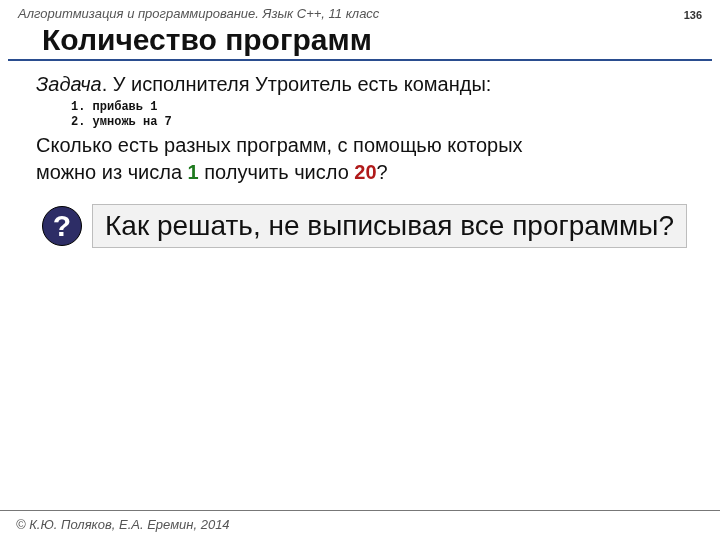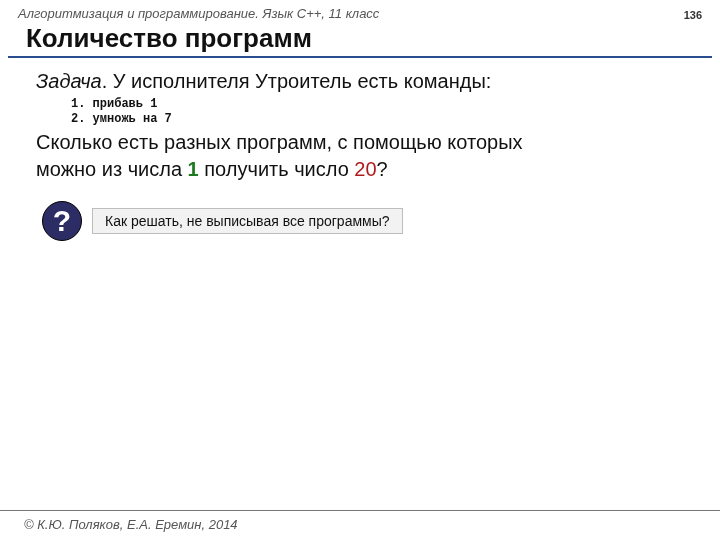--- a/index.html
+++ b/index.html
@@ -25,23 +25,24 @@
     font-style: normal;
     color: #333;
     font-size: 11px;
   }
   .title-wrap {
     padding: 0 18px 2px 18px;
     border-bottom: 2px solid #2a4d8f;
     margin: 0 8px 10px 8px;
   }
   .title {
-    font-size: 26px;
+    font-size: 30px;
     font-weight: bold;
     color: #111;
+    margin-left: 16px;
   }
   .body {
     padding: 0 36px;
     font-size: 20px;
     color: #111;
     line-height: 1.35;
   }
   .problem-label {
     font-style: italic;
   }
@@ -71,40 +72,40 @@
     align-items: center;
     justify-content: center;
     flex: 0 0 auto;
     margin-right: 10px;
     border: 1px solid #000;
   }
   .q-text {
     background: #f2f2f2;
     border: 1px solid #bdbdbd;
     padding: 4px 12px;
-    font-size: 14px;
+    font-size: 28px;
     color: #111;
     line-height: 1.2;
     flex: 0 0 auto;
   }
   .footer {
     position: absolute;
     bottom: 0;
     left: 0;
     right: 0;
     border-top: 1px solid #777;
-    padding: 6px 14px 8px 24px;
+    padding: 6px 14px 8px 16px;
     display: flex;
     justify-content: space-between;
     font-style: italic;
     color: #555;
     font-size: 13px;
   }
   .accent-green { color: #1e7a1e; font-weight: bold; }
-  .accent-red { color: #b01a1a; font-weight: normal; }
+  .accent-red { color: #b01a1a; font-weight: bold; }
 </style>
 </head>
 <body>
 
 <div class="header">
   <span>Алгоритмизация и программирование. Язык C++, 11 класс</span>
   <span class="page-num">136</span>
 </div>
 
 <div class="title-wrap">

